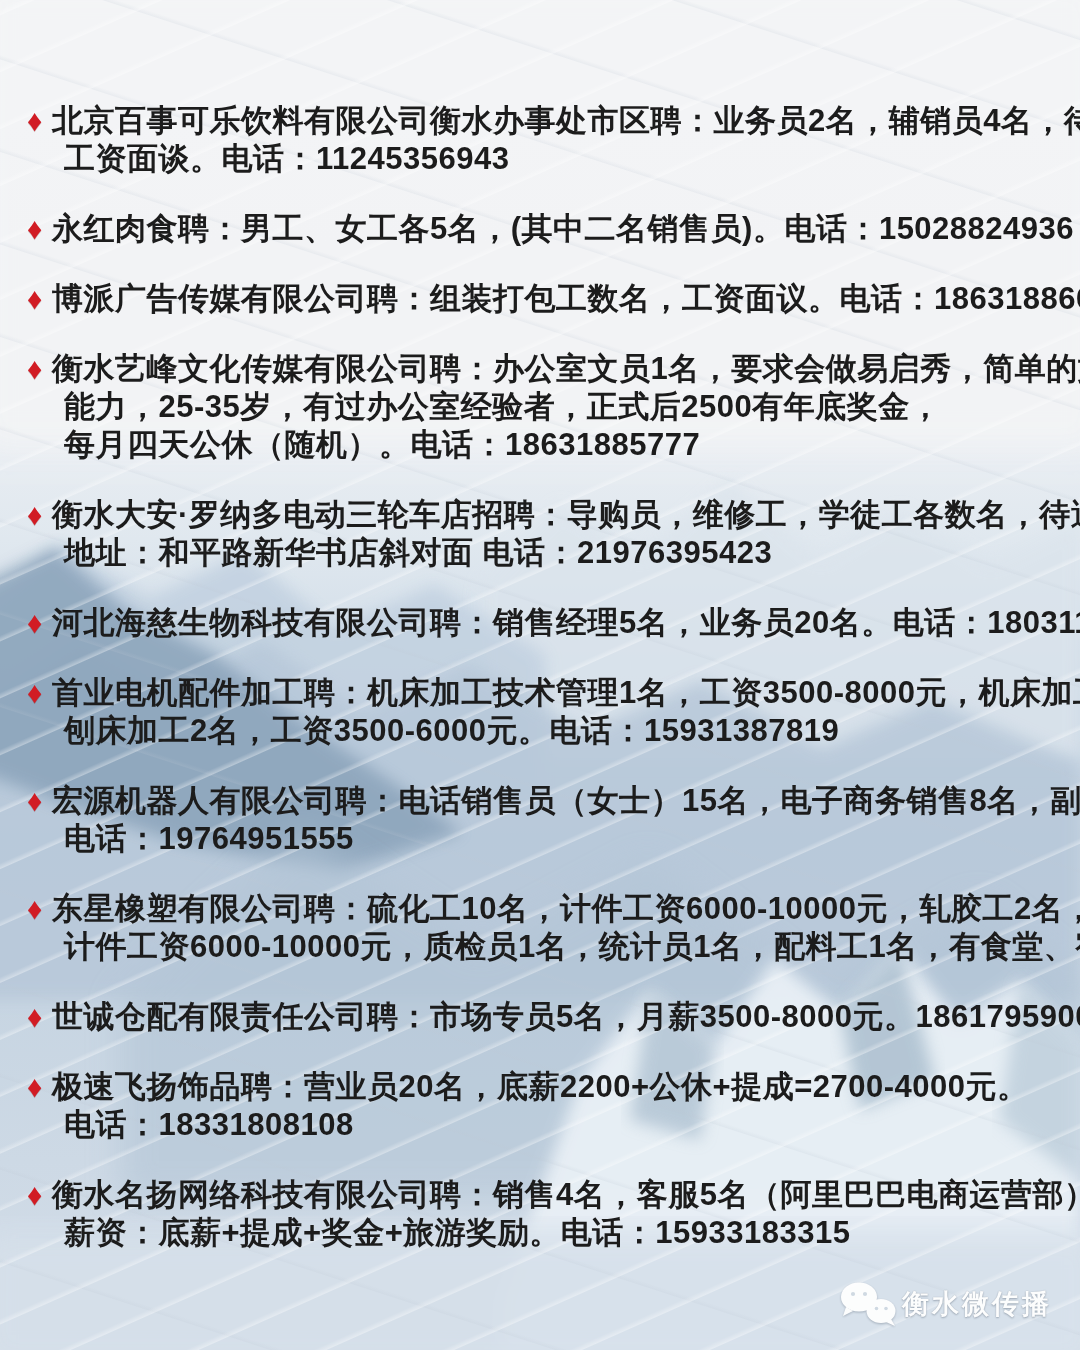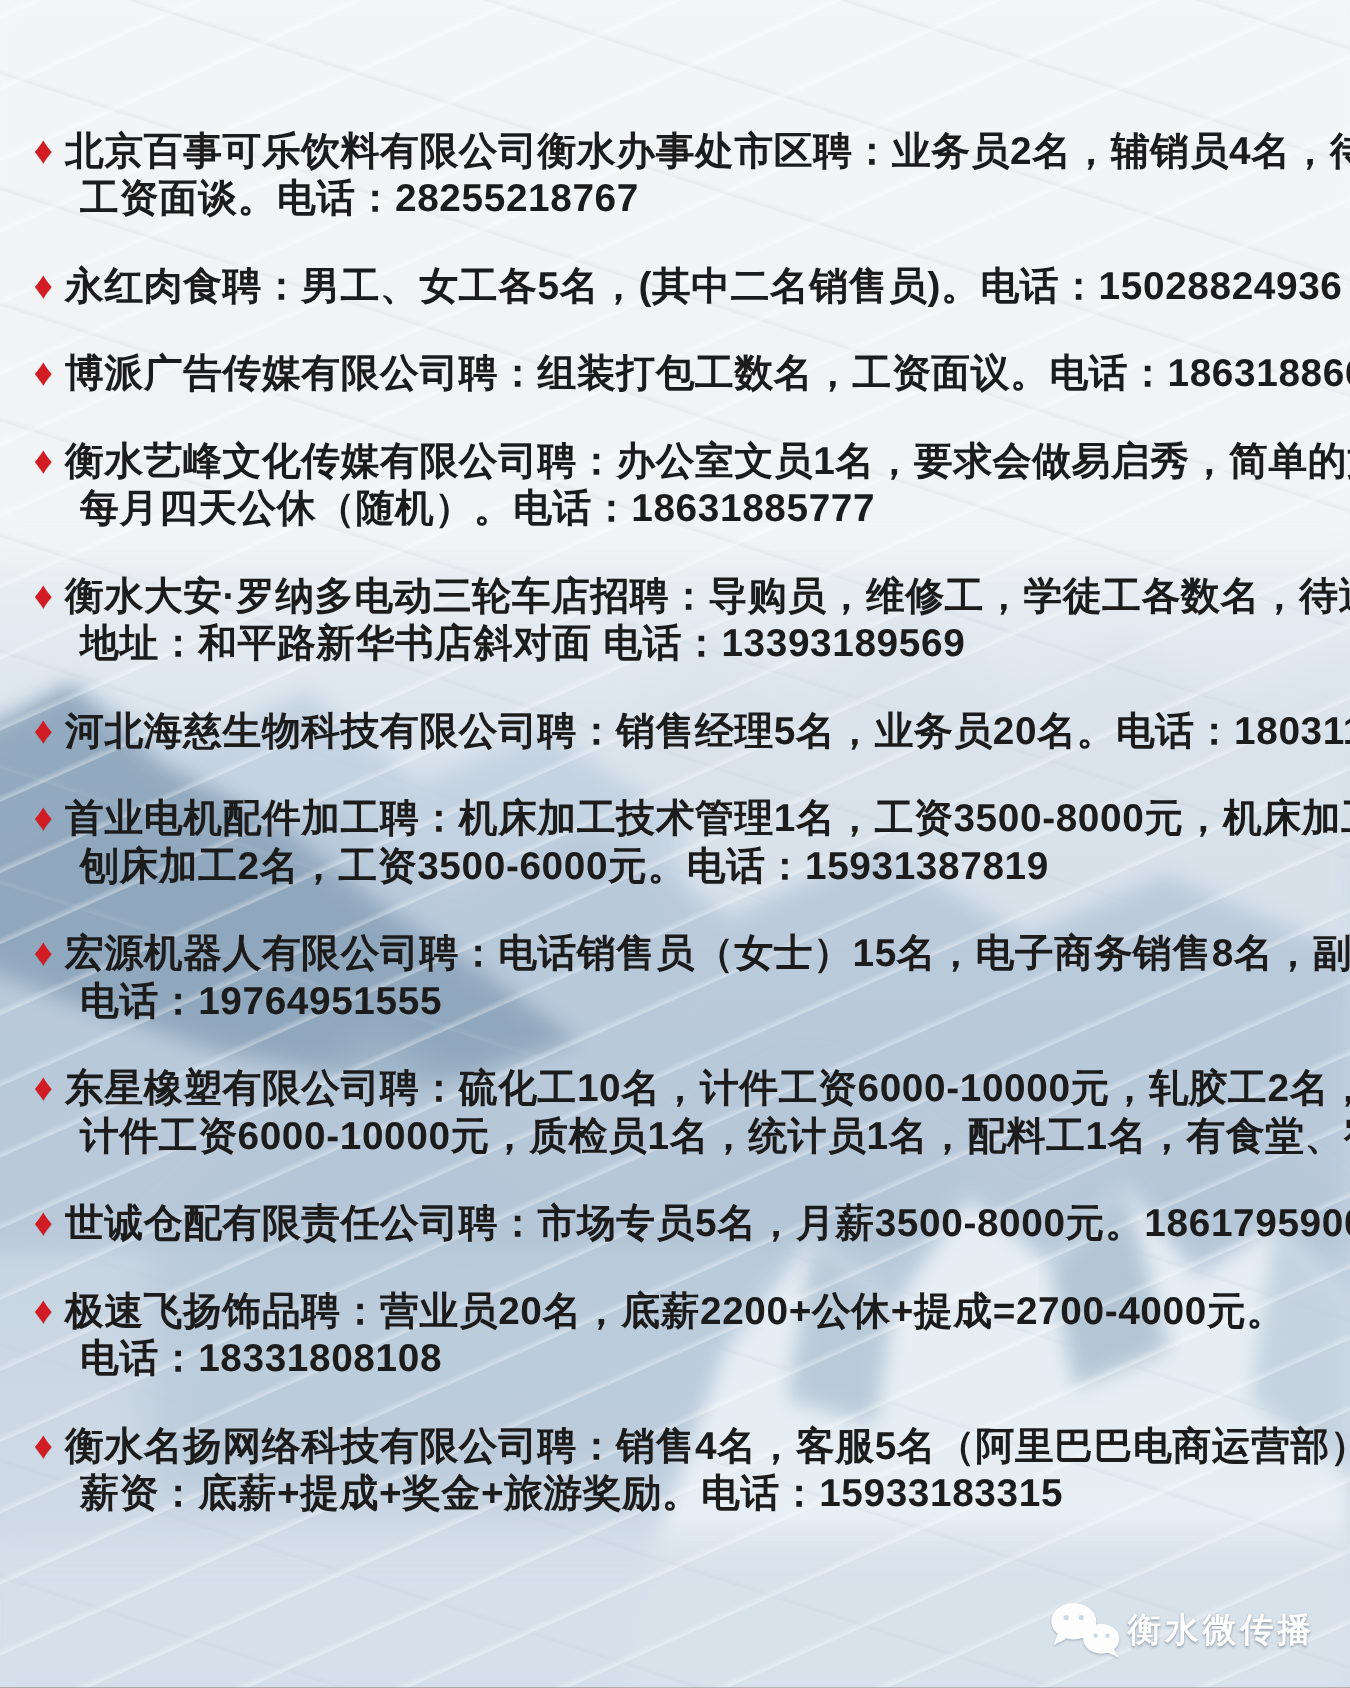--- a/index.html
+++ b/index.html
@@ -121,47 +121,48 @@
     <rect x="-20" y="1230" width="1120" height="140" fill="#d6e0ea" opacity="0.9" filter="url(#soft16)"></rect>
 
     <rect x="-20" y="-20" width="1120" height="470" fill="#f3f4f6" opacity="0.95" filter="url(#soft16)"></rect>
   </svg>
 
   <div class="jobs" id="jobs">
       <div class="job">
         <span class="bullet">♦</span>
         <div class="lines">
           <div class="line">北京百事可乐饮料有限公司衡水办事处市区聘：业务员2名，辅销员4名，待遇优厚</div>
-          <div class="line">工资面谈。电话：28255218767</div>
+          <div class="line">工资面谈。电话：11245356943</div>
         </div>
       </div>
       <div class="job">
         <span class="bullet">♦</span>
         <div class="lines">
           <div class="line">永红肉食聘：男工、女工各5名，(其中二名销售员)。电话：15028824936</div>
         </div>
       </div>
       <div class="job">
         <span class="bullet">♦</span>
         <div class="lines">
           <div class="line">博派广告传媒有限公司聘：组装打包工数名，工资面议。电话：18631886623</div>
         </div>
       </div>
       <div class="job">
         <span class="bullet">♦</span>
         <div class="lines">
           <div class="line">衡水艺峰文化传媒有限公司聘：办公室文员1名，要求会做易启秀，简单的文档管理</div>
+          <div class="line">能力，25-35岁，有过办公室经验者，正式后2500有年底奖金，</div>
           <div class="line">每月四天公休（随机）。电话：18631885777</div>
         </div>
       </div>
       <div class="job">
         <span class="bullet">♦</span>
         <div class="lines">
           <div class="line">衡水大安·罗纳多电动三轮车店招聘：导购员，维修工，学徒工各数名，待遇优厚</div>
-          <div class="line">地址：和平路新华书店斜对面  电话：13393189569</div>
+          <div class="line">地址：和平路新华书店斜对面  电话：21976395423</div>
         </div>
       </div>
       <div class="job">
         <span class="bullet">♦</span>
         <div class="lines">
           <div class="line">河北海慈生物科技有限公司聘：销售经理5名，业务员20名。电话：18031130526</div>
         </div>
       </div>
       <div class="job">
         <span class="bullet">♦</span>

